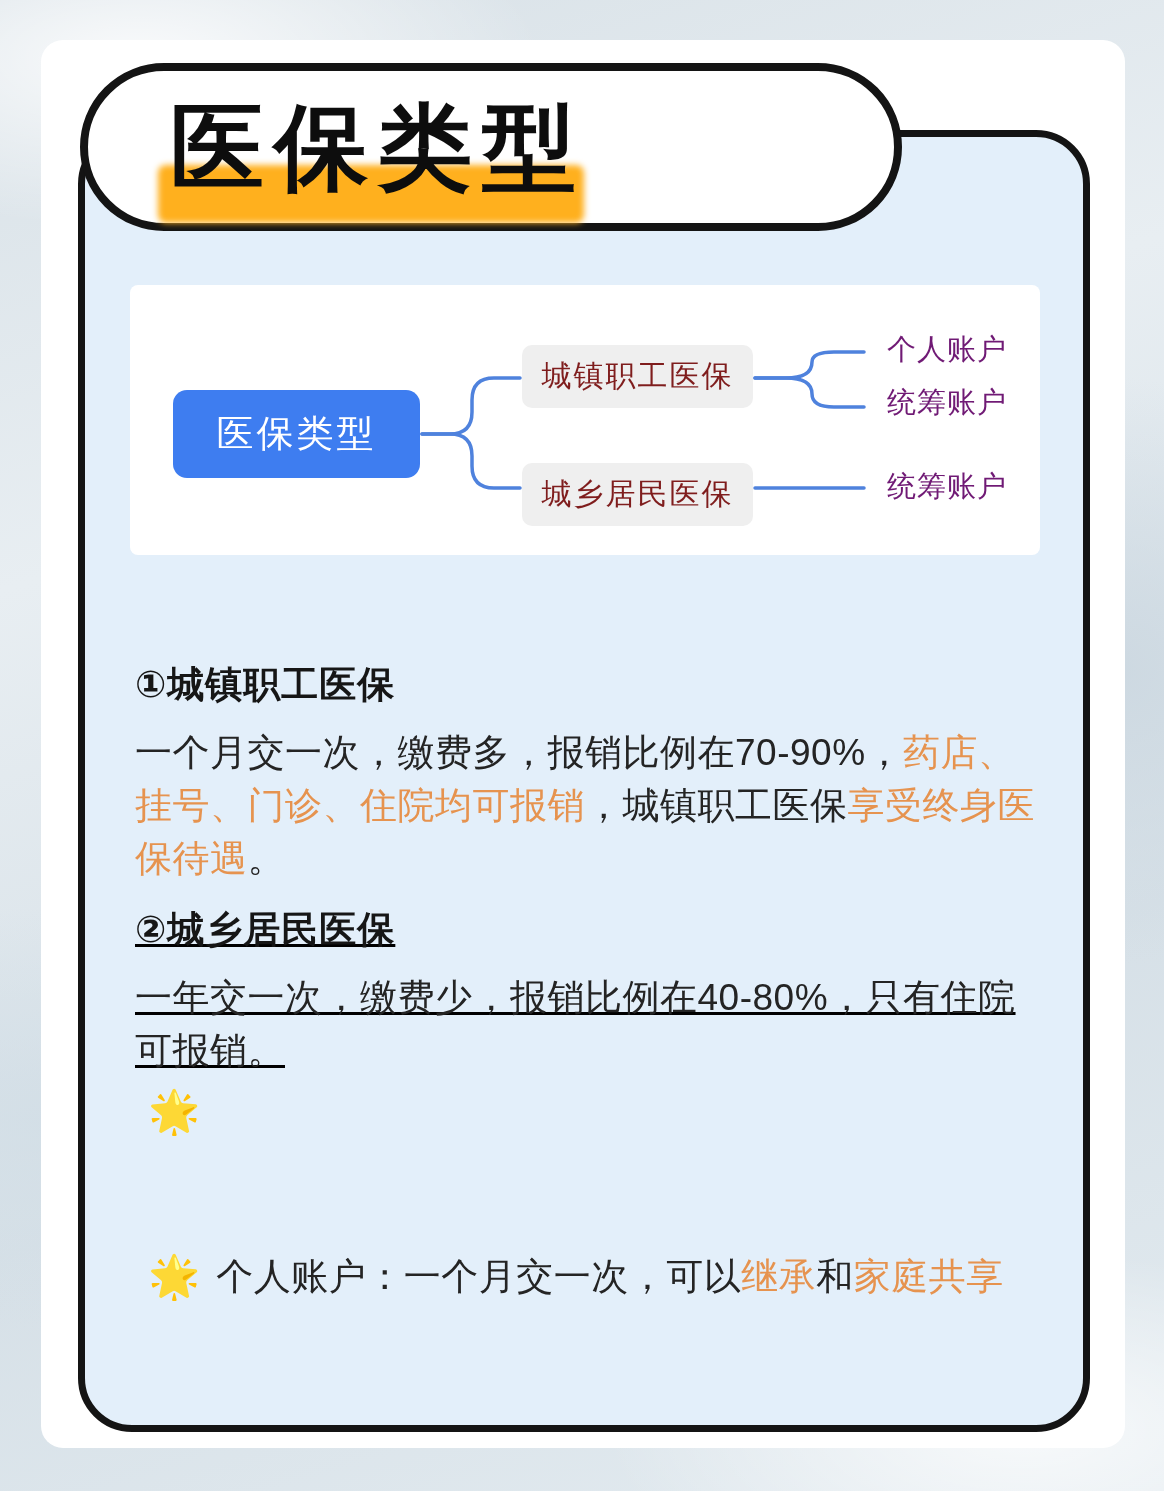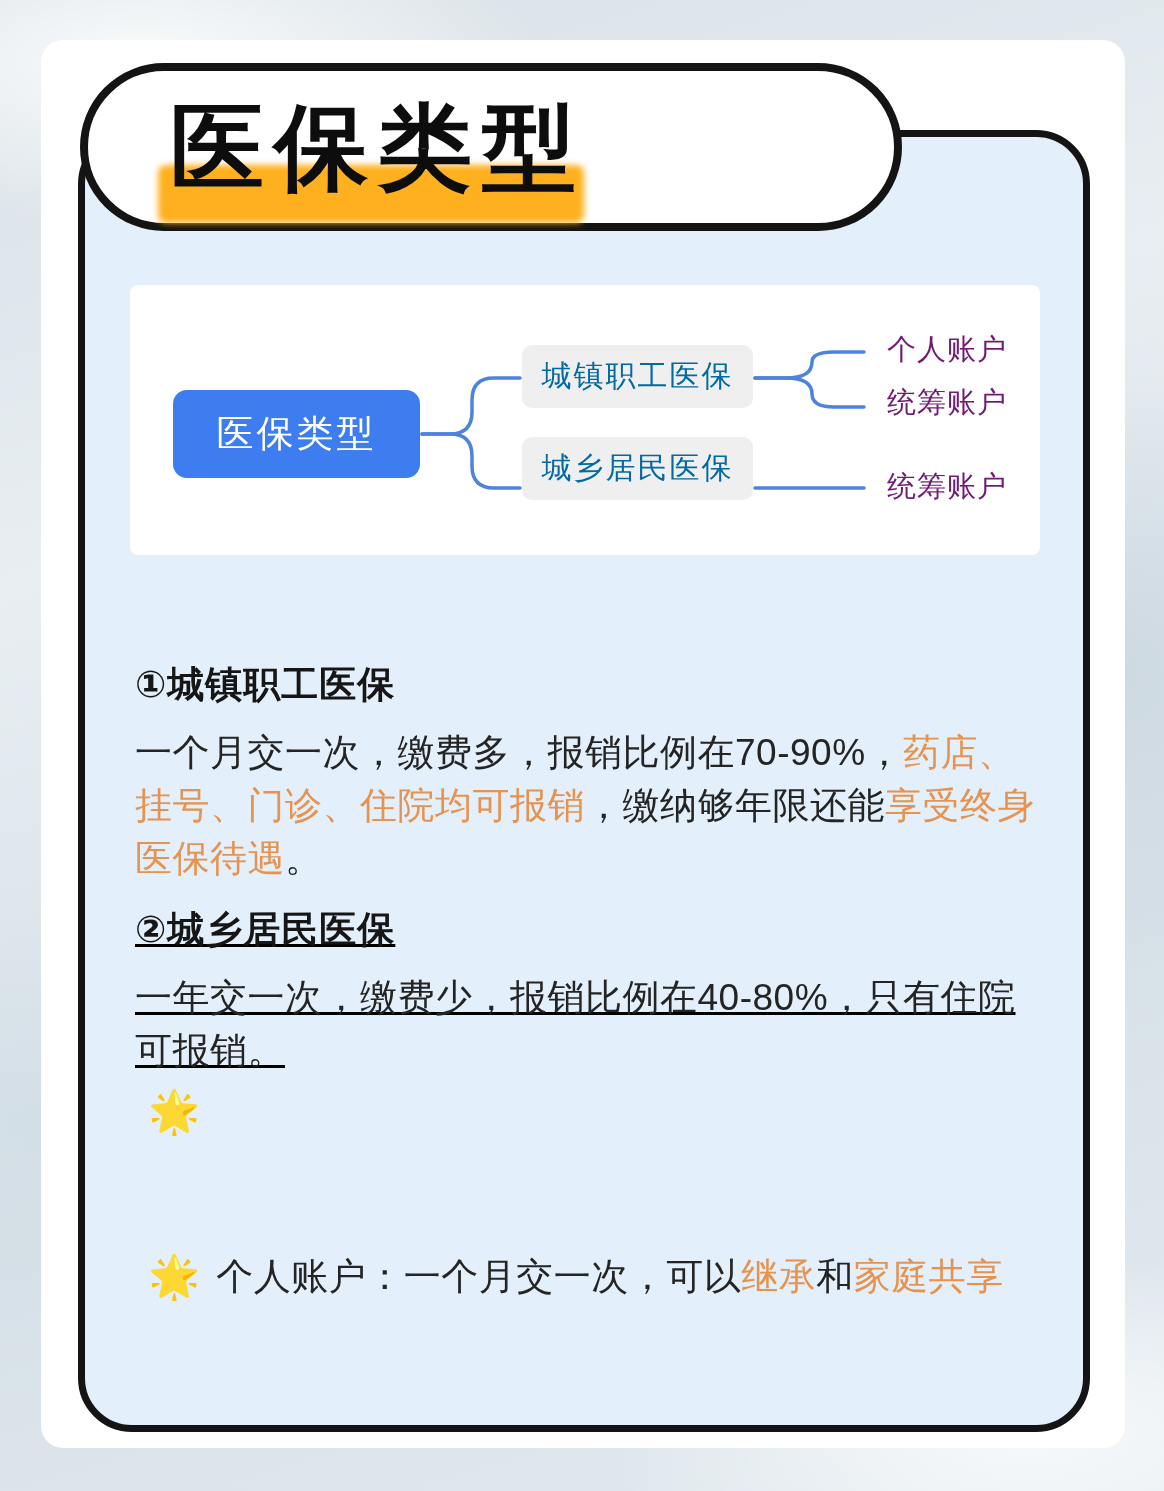--- a/index.html
+++ b/index.html
@@ -56,24 +56,24 @@
     position:absolute; display:flex; align-items:center; justify-content:center;
     box-sizing:border-box; white-space:nowrap;
   }
   .node-root {
     left:43px; top:105px; width:247px; height:88px;
     background:var(--root-blue, #3E7DF0); border-radius:14px;
     color:#ffffff; font-size:37px; letter-spacing:3px; font-weight:500;
   }
   .node-branch {
     width:231px; height:63px; background:#EFEFEF; border-radius:10px;
-    color:#0369a1; font-size:30px; letter-spacing:2px;
+    color:#7f1d1d; font-size:30px; letter-spacing:2px;
   }
   .node-b1 { left:392px; top:60px; }
-  .node-b2 { left:392px; top:152px; }
+  .node-b2 { left:392px; top:178px; }
   .leaf {
     position:absolute; left:757px; height:34px; display:flex; align-items:center;
     color:#701a75; font-size:29px; letter-spacing:1px; white-space:nowrap;
   }
   .leaf-1 { top:48px; }
   .leaf-2 { top:101px; }
   .leaf-3 { top:185px; }
 
   
   .section { position:absolute; left:50px; width:905px;margin-top:20px; }
@@ -121,21 +121,21 @@
         <div class="node node-branch node-b1">城镇职工医保</div>
         <div class="node node-branch node-b2">城乡居民医保</div>
         <div class="leaf leaf-1">个人账户</div>
         <div class="leaf leaf-2">统筹账户</div>
         <div class="leaf leaf-3">统筹账户</div>
       </div>
 
       <div class="section section-1">
         <h2 class="section-heading">①城镇职工医保</h2>
         <p class="section-body">
-          <span>一个月交一次，缴费多，报销比例在70-90%，</span><span class="hl">药店、挂号、门诊、住院均可报销</span><span>，缴纳够年限还能</span><span class="hl">享受终身医保待遇</span><span>。</span>
+          <span>一个月交一次，缴费多，报销比例在70-90%，</span><span class="hl">药店、挂号、门诊、住院均可报销</span><span>，城镇职工医保</span><span class="hl">享受终身医保待遇</span><span>。</span>
         </p>
       </div>
 
       <div class="section section-2">
         <h2 class="section-heading">②城乡居民医保</h2>
         <p class="section-body">
           <span>一年交一次，缴费少，报销比例在40-80%，只有住院可报销。</span>
         </p>
       </div>
 

